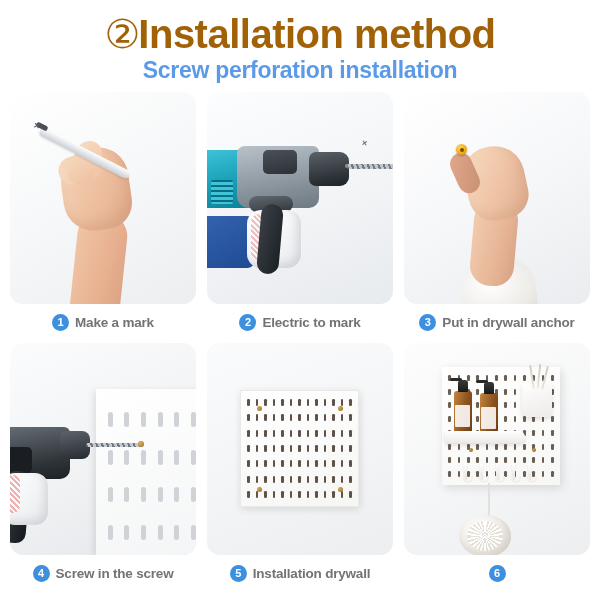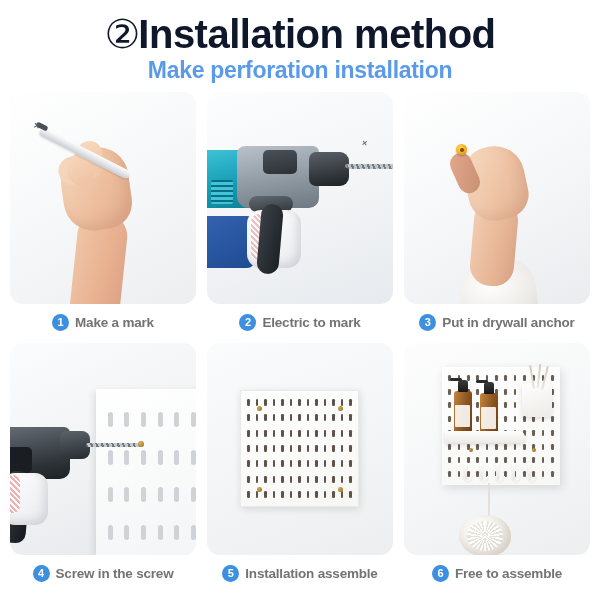--- a/index.html
+++ b/index.html
@@ -9,21 +9,21 @@
     font-family:"Liberation Sans", sans-serif;
     overflow:hidden;
     position:relative;
   }
 
   
   .header{ width:600px; padding-top:14px; text-align:center; }
   .title{
     font-size:40px;
     font-weight:bold;
-    color:#0f172a;
+    color:#a16207;
     line-height:1.0;
     letter-spacing:-0.5px;
     white-space:nowrap;
   }
   .title .circnum{
     font-size:40px;
     font-weight:normal;
     letter-spacing:-2px;
   }
   .subtitle{
@@ -441,21 +441,21 @@
   .p6 .scr6{
     position:absolute;width:4px;height:4px;border-radius:50%;
     background:radial-gradient(circle at 35% 35%,#c9a14b,#7d5d1c);
   }
 </style>
 </head>
 <body>
 
 <div class="header">
   <div class="title"><span class="circnum">②</span><span>Installation method</span></div>
-  <div class="subtitle">Make perforation installation</div>
+  <div class="subtitle">Screw perforation installation</div>
 </div>
 
 <div class="grid">
 
   <div class="cell">
     <div class="photo p1">
       <div class="wall"></div>
       <div class="forearm"></div>
       <div class="palm"></div>
       <div class="knuck"></div>
@@ -650,21 +650,21 @@
           <i></i>
           <i></i>
         </div>
       <div class="scr" style="left:50px;top:63px"></div>
       <div class="scr" style="left:131px;top:63px"></div>
       <div class="scr" style="left:50px;top:144px"></div>
       <div class="scr" style="left:131px;top:144px"></div>
     </div>
     <div class="caption">
       <span class="badge">5</span>
-      <span class="cap-text">Installation assemble</span>
+      <span class="cap-text">Installation drywall</span>
     </div>
   </div>
 
   <div class="cell">
     <div class="photo p6">
       <div class="wall"></div>
       <div class="board6"></div>
       <div class="grid6" id="grid6">
           <i></i>
           <i></i>
@@ -783,17 +783,16 @@
       <div class="hook" style="left:124px;top:120px"></div>
 
       <div class="scr6" style="left:65px;top:105px"></div>
       <div class="scr6" style="left:128px;top:105px"></div>
 
       <div class="cord"></div>
       <div class="loofah"></div>
     </div>
     <div class="caption">
       <span class="badge">6</span>
-      <span class="cap-text">Free to assemble</span>
     </div>
   </div>
 
 </div>
 
 </body></html>

